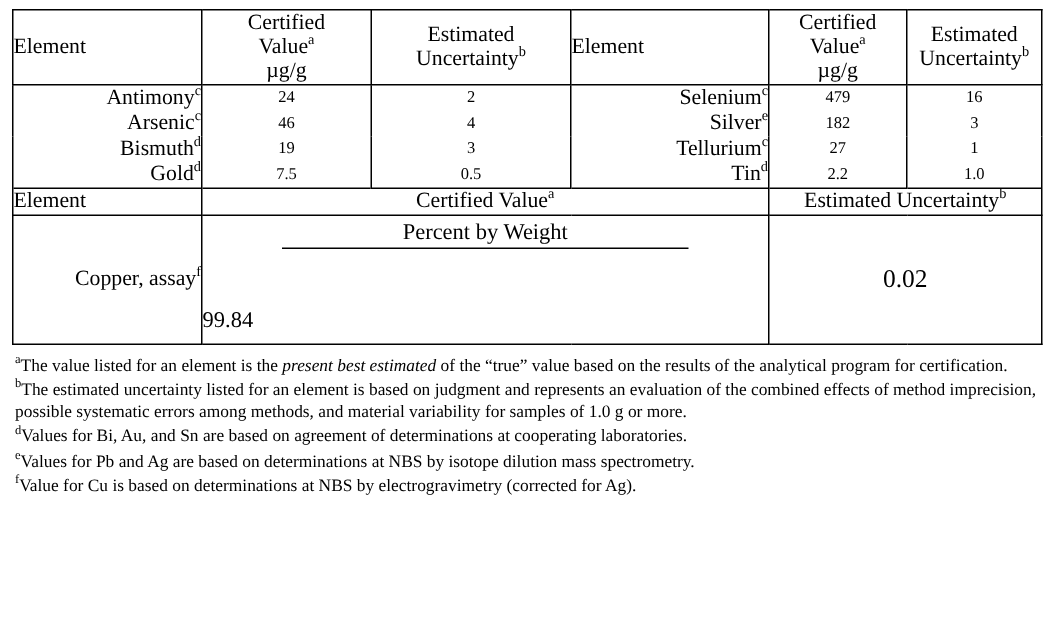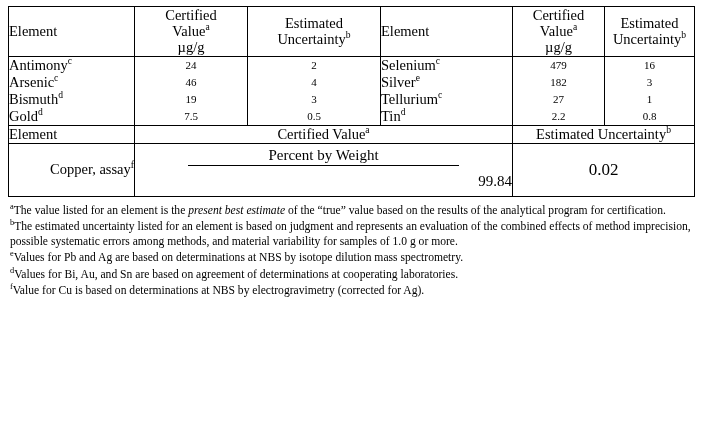--- a/index.html
+++ b/index.html
@@ -53,21 +53,21 @@
   }
   sup {
     font-size: 0.66em;
     vertical-align: super;
     line-height: 0;
   }
   .ital { font-style: italic; }
 
   
   .elemname {
-    text-align: left;
+    text-align: right;
     padding: 4px 0 4px 10px;
     font-size: 14.5px;
   }
   .num {
     text-align: center;
     font-size: 11px;
     padding: 4px 0;
   }
 
   
@@ -112,21 +112,22 @@
     display: block;
     border-bottom: 1px solid #000;
     width: 72%;
     margin: 0 auto;
     height: 0;
   }
   .pbw-val {
     display: block;
     padding-top: 7px;
     padding-bottom: 6px;
-    text-align: right;
+    text-align: left;
+    margin-top: 33px;
   }
   .blk3-val {
     text-align: center;
     font-size: 17px;
     vertical-align: bottom;
     padding-bottom: 6px;
   }
 
   .nb-top { border-top: none !important; }
   .nb-bottom { border-bottom: none !important; }
@@ -210,21 +211,21 @@
         <td class="num nb-bottom nb-top">27</td>
         <td class="num nb-bottom nb-top">1</td>
       </tr>
 
       <tr>
         <td class="elemname nb-bottom nb-top"><span>Gold</span><sup>d</sup></td>
         <td class="num nb-bottom nb-top">7.5</td>
         <td class="num nb-bottom nb-top">0.5</td>
         <td class="elemname nb-bottom nb-top"><span>Tin</span><sup>d</sup></td>
         <td class="num nb-bottom nb-top">2.2</td>
-        <td class="num nb-bottom nb-top">0.8</td>
+        <td class="num nb-bottom nb-top">1.0</td>
       </tr>
 
 
       <tr>
         <td class="blk2-elem">Element</td>
         <td class="blk2-cv" colspan="3">
           <span class="l1">Certified</span>
           <span class="l2"><span>Value</span><sup>a</sup></span>
         </td>
         <td class="blk2-eu" colspan="2"><span>Estimated Uncertainty</span><sup>b</sup></td>
@@ -236,20 +237,20 @@
           <span class="pbw-label">Percent by Weight</span>
           <span class="pbw-underline"></span>
           <span class="pbw-val">99.84</span>
         </td>
         <td class="blk3-val" colspan="2">0.02</td>
       </tr>
     </tbody>
   </table>
 
   <div class="footnotes">
-    <div class="fn"><sup>a</sup><span>The value listed for an element is the </span><span class="ital">present best estimate</span><span> of the “true” value based on the results of the analytical program for certification.</span></div>
+    <div class="fn"><sup>a</sup><span>The value listed for an element is the </span><span class="ital">present best estimated</span><span> of the “true” value based on the results of the analytical program for certification.</span></div>
     <div class="fn"><sup>b</sup><span>The estimated uncertainty listed for an element is based on judgment and represents an evaluation of the combined effects of method imprecision, possible systematic errors among methods, and material variability for samples of 1.0 g or more.</span></div>
+    <div class="fn"><sup>d</sup><span>Values for Bi, Au, and Sn are based on agreement of determinations at cooperating laboratories.</span></div>
     <div class="fn"><sup>e</sup><span>Values for Pb and Ag are based on determinations at NBS by isotope dilution mass spectrometry.</span></div>
-    <div class="fn"><sup>d</sup><span>Values for Bi, Au, and Sn are based on agreement of determinations at cooperating laboratories.</span></div>
     <div class="fn"><sup>f</sup><span>Value for Cu is based on determinations at NBS by electrogravimetry (corrected for Ag).</span></div>
   </div>
 
 </div>
 
 </body></html>

